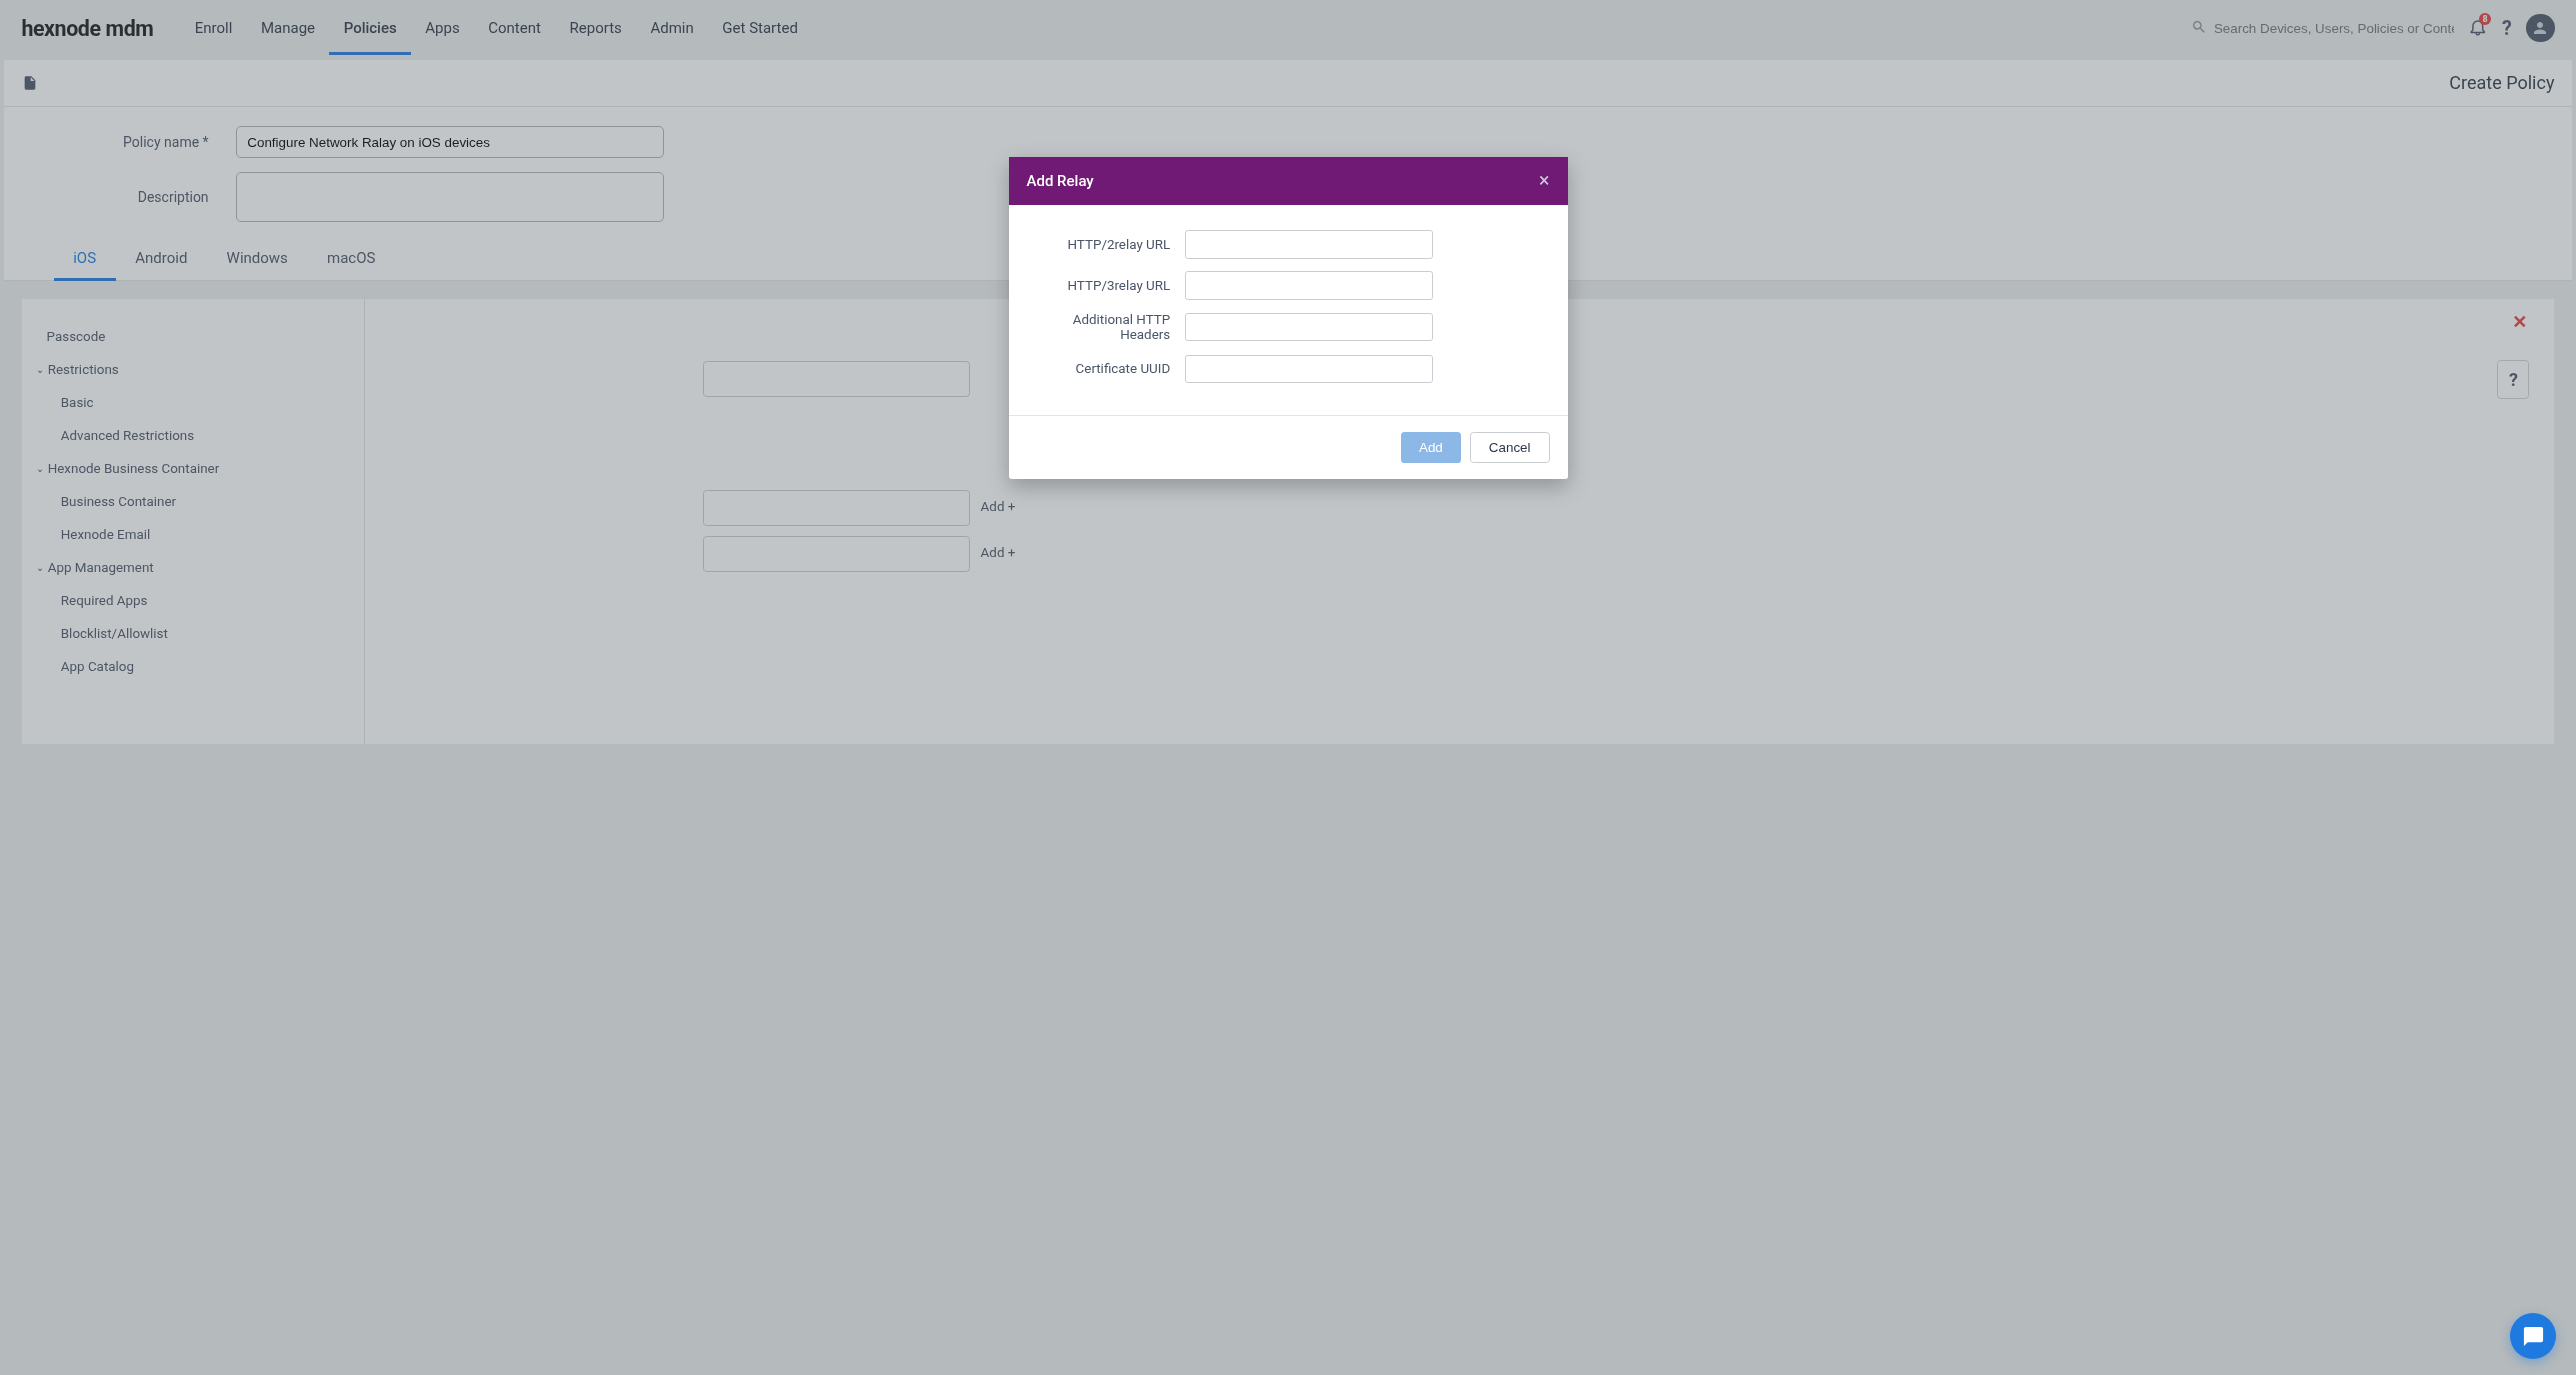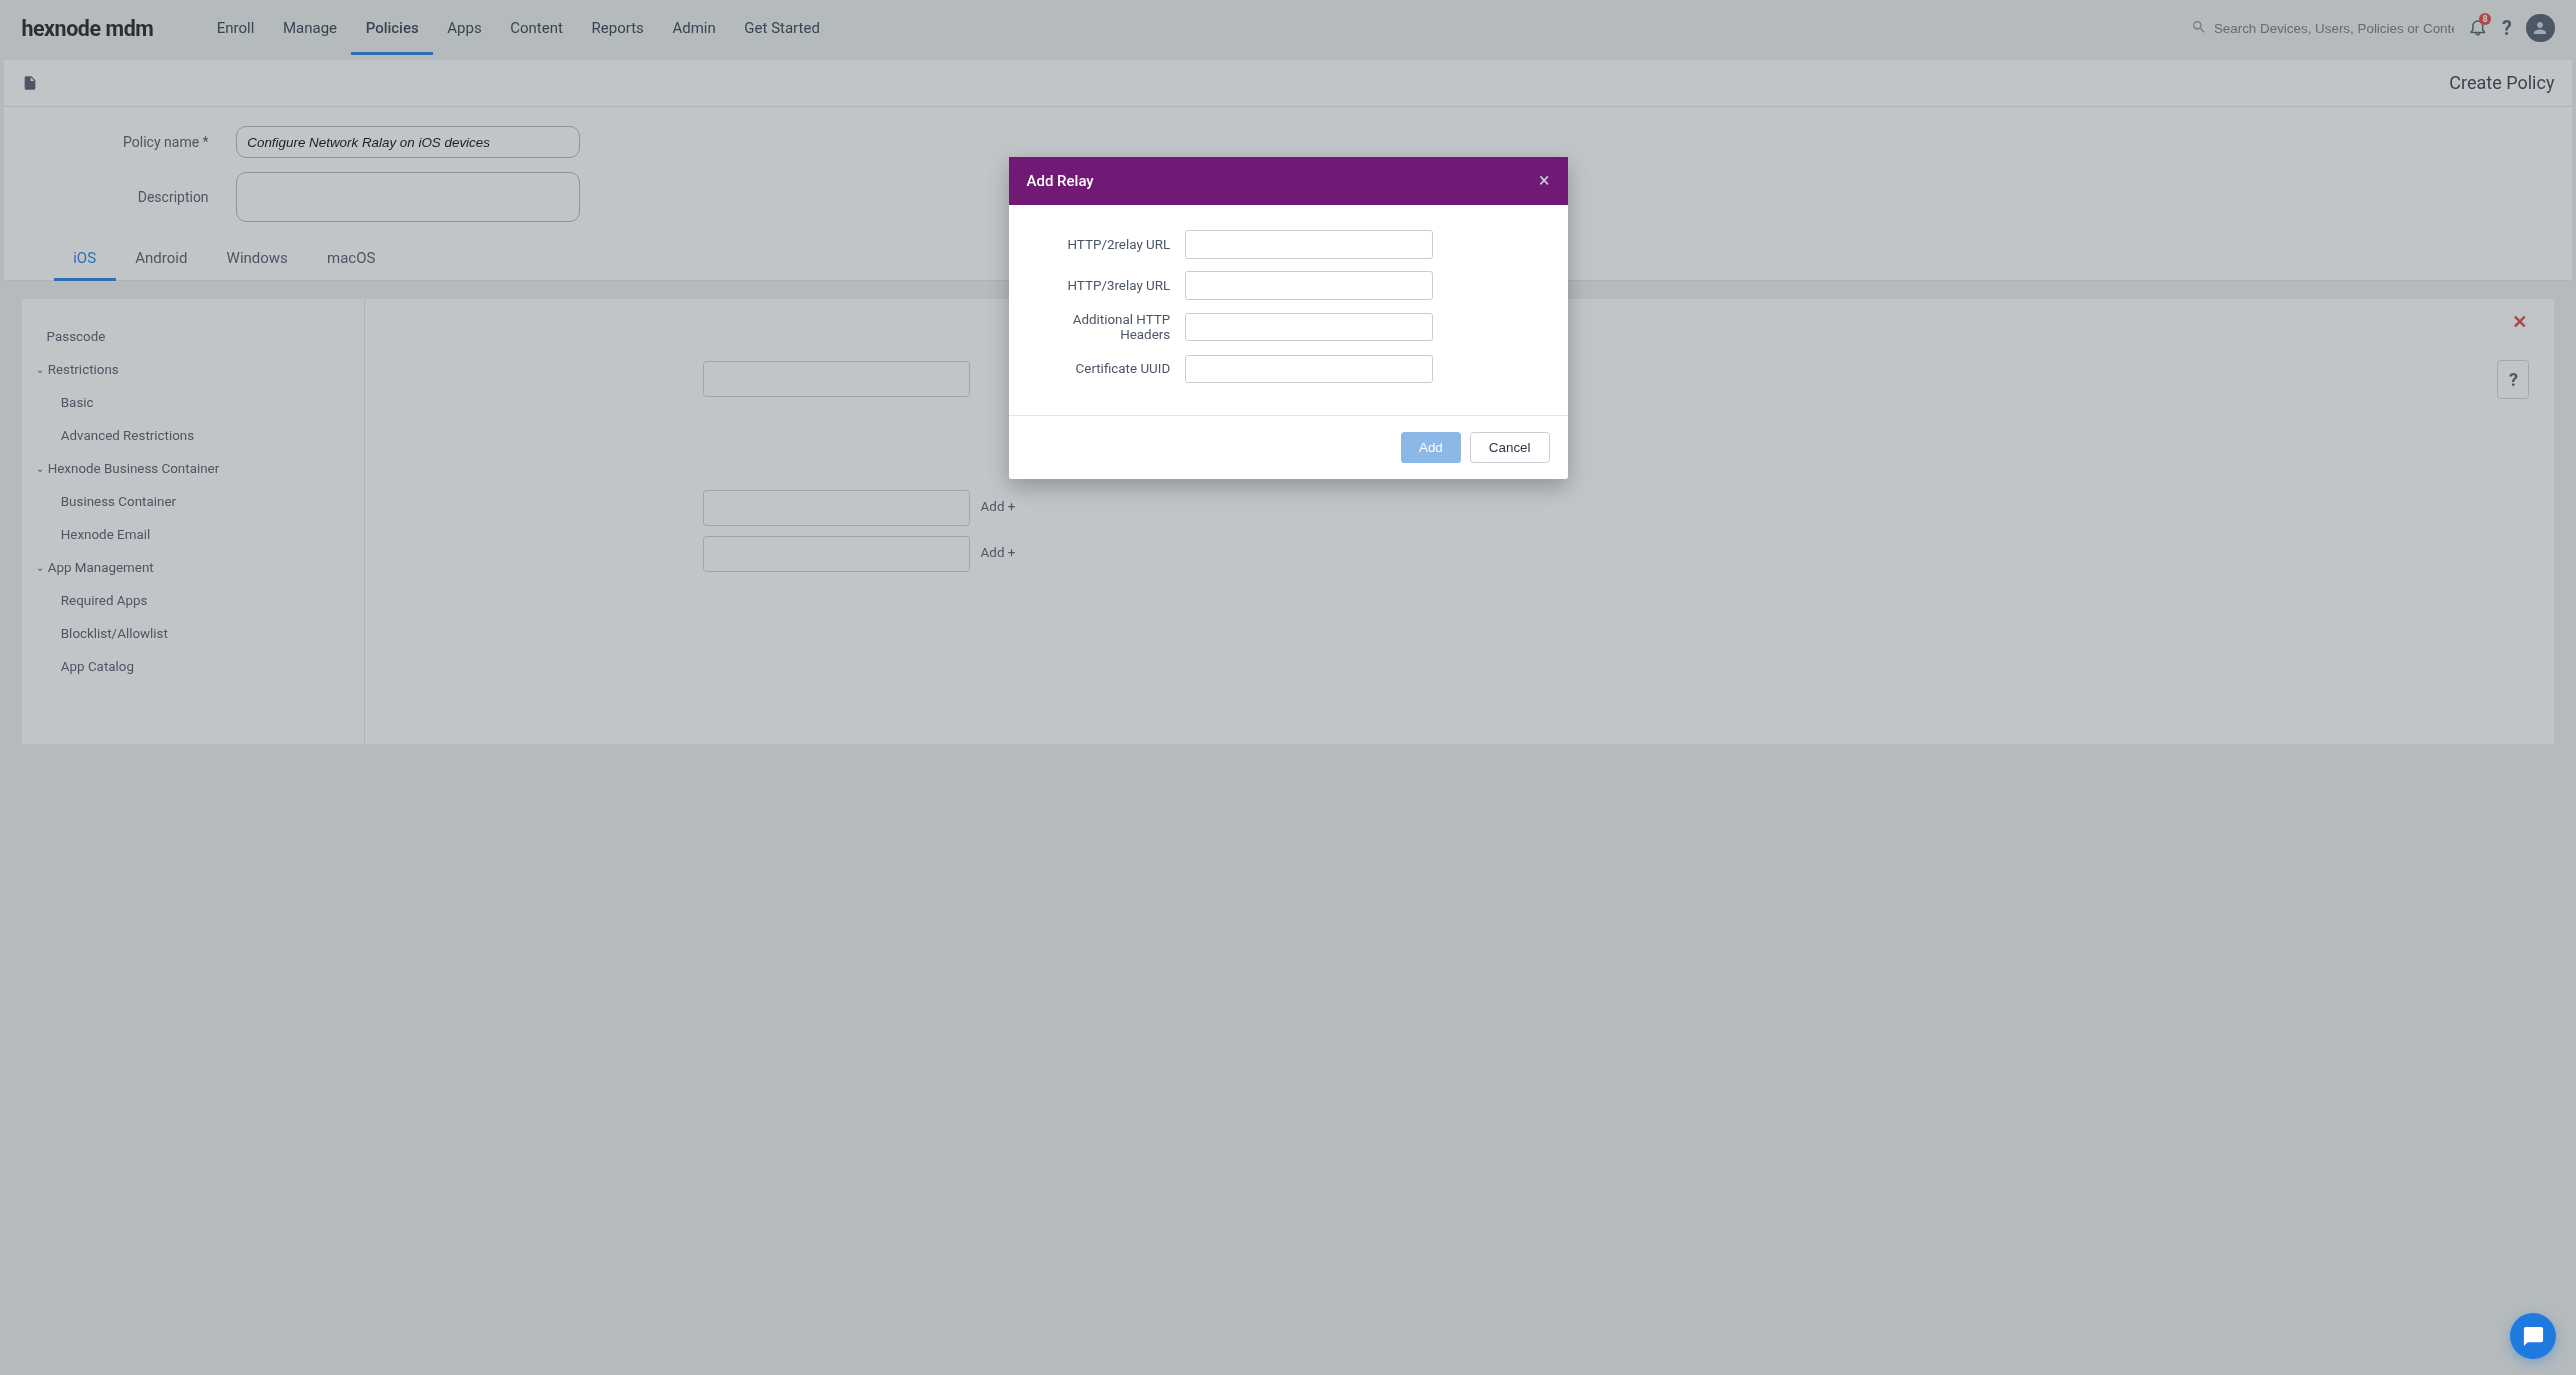--- a/index.html
+++ b/index.html
@@ -1,19 +1,19 @@
 <!DOCTYPE html>
 <html style="font-size:14.3px"><head>
 <meta charset="utf-8">
 <style>
 * { box-sizing: border-box; margin: 0; padding: 0; }
 body { font-family: -apple-system, BlinkMacSystemFont, "Segoe UI", Roboto, "Helvetica Neue", Arial, sans-serif; background: #eceeef; color: #333; font-size: 12.5px; overflow: hidden; }
 
 
-.topbar { background: #eceeef; height: 56px; display: flex; align-items: center; padding: 0 21.4px; gap: 22px; }
+.topbar { background: #eceeef; height: 56px; display: flex; align-items: center; padding: 0 21.4px; }
 .logo { font-size: 21.4px; font-weight: 700; color: #1a1a1a; letter-spacing: -0.4px; margin-right: 27px; }
 .nav { display: flex; gap: 0; }
 .nav-item { padding: 18px 14.3px; font-size: 15px; color: #2e3a4a; cursor: pointer; position: relative; }
 .nav-item.active { font-weight: 500; }
 .nav-item.active::after { content:""; position:absolute; left:0; right:0; bottom:0; height:2.7px; background:#1f7ae0; }
 .topbar-right { margin-left: auto; display: flex; align-items: center; gap: 14.3px; }
 .search-box { display:flex; align-items:center; gap:7.1px; color:#8a8f94; }
 .search-box input { border:none; background:transparent; outline:none; font-size:13.4px; width:240px; color:#8a8f94; }
 .search-icon svg { width:16px; height:16px; fill:#8a8f94; }
 .bell-wrap { position:relative; }
@@ -25,21 +25,21 @@
 
 
 .page { padding: 3.6px; }
 .page-header { background:#fff; padding: 12.5px 18px; display:flex; align-items:center; gap:10.7px; border-bottom:0.9px solid #e2e4e6;justify-content:space-between; }
 .page-header svg { width:16px; height:18px; fill:#4a5568; }
 .page-title { font-size:18px; color:#2e3a4a; }
 
 .form-area { background:#fff; padding: 19.6px 18px 19.6px 18px; }
 .form-row { display:flex; align-items:center; margin-bottom: 14.3px; }
 .form-label { width: 214px; text-align:right; padding-right:27px; color:#4a5568; font-size:14px; }
-.form-input { width: 344px; height: 32px; border:1.3px solid #aeb4ba; border-radius:10px; padding: 5.3px 10.7px; font-size:13.4px; outline:none;font-style:italic; }
+.form-input { width: 428px; height: 32px; border:1.3px solid #aeb4ba; border-radius:5px; padding: 5.3px 10.7px; font-size:13.4px; outline:none; }
 textarea.form-input { height: 50px; resize:none; }
 
 .os-tabs { display:flex; padding: 0 32px; border-bottom:0.9px solid #e2e4e6; background:#fff; }
 .os-tab { padding: 12.5px 19.6px; font-size:15px; color:#4a5568; cursor:pointer; position:relative; }
 .os-tab.active { color:#1f7ae0; }
 .os-tab.active::after { content:""; position:absolute; left:0; right:0; bottom:-0.9px; height:2.7px; background:#1f7ae0; }
 
 .content-row { display:flex; background:#fff; margin: 18px 18px 0 18px; min-height:445px; }
 .sidebar { width: 343px; border-right:0.9px solid #e2e4e6; padding: 21.4px 10.7px; }
 .side-item { padding: 9px 14.3px; font-size:13.4px; color:#4a5568; cursor:pointer; border-radius:2.7px; }

